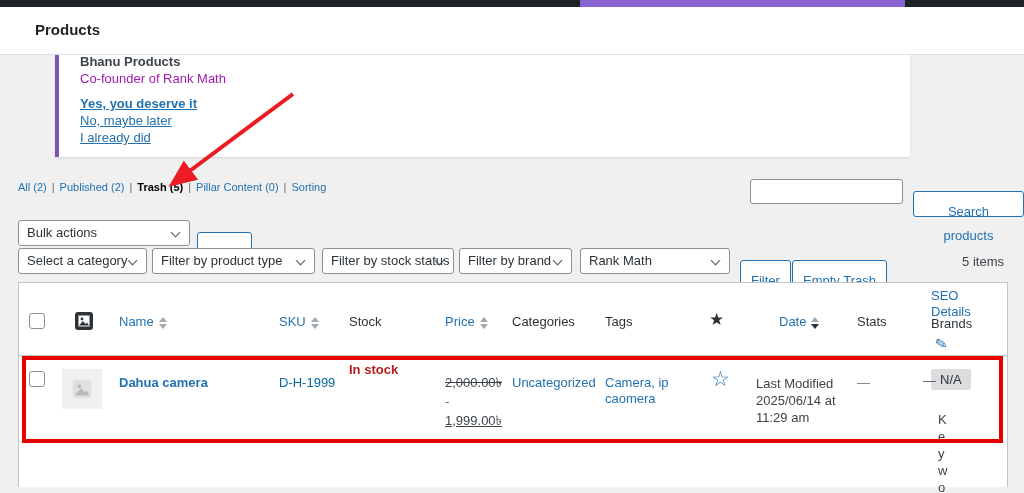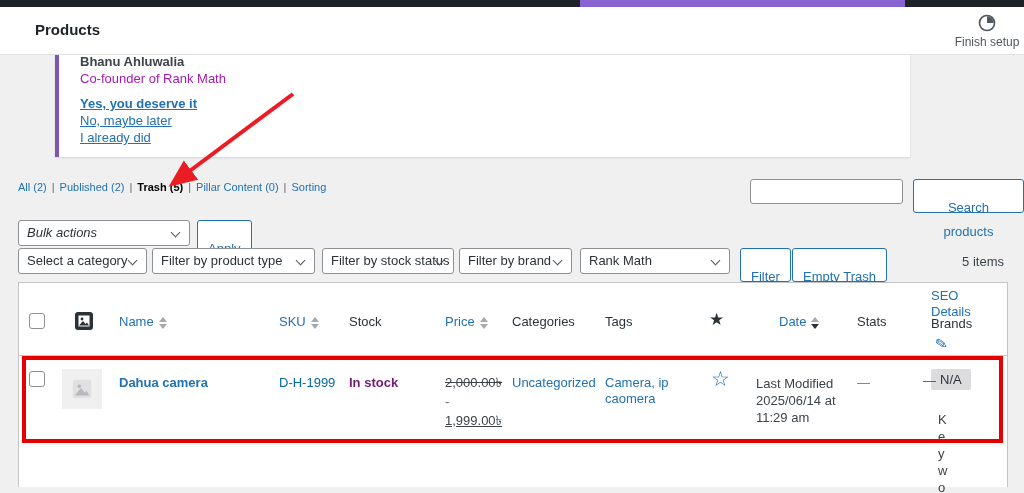--- a/index.html
+++ b/index.html
@@ -35,28 +35,28 @@
   
   .anno-arrow { position:absolute; left:155px; top:86px; width:150px; height:110px; z-index:40; pointer-events:none; }
   
   .views { position:absolute; left:18px; top:181px; font-size:11px; }
   .views a { color:#2271b1; text-decoration:none; cursor:pointer; }
   .views .current { color:#000; font-weight:bold; }
   .views .sep { color:#646970; margin:0 5px; }
   
   .search-input { position:absolute; left:750px; top:179px; width:153px; height:25px; border:1px solid #8c8f94; border-radius:3px; background:#fff; padding:0 6px; font:inherit; }
   .btn { background:#fff; border:1px solid #2271b1; color:#2271b1; border-radius:3px; font-family:inherit;
-         font-size:13px; height:26px; line-height:24px; padding:16px 10px; position:absolute; cursor:pointer; }
+         font-size:13px; height:26px; line-height:24px; padding:8px 10px; position:absolute; cursor:pointer;margin-top:12px; }
   .search-btn { left:913px; top:179px; }
   
   .wpselect { position:absolute; height:26px; background:#fff; border:1px solid #8c8f94; border-radius:3px;
               color:#2c3338; line-height:24px; padding:0 26px 0 8px; cursor:pointer; white-space:nowrap; overflow:hidden; }
   .wpselect:after { content:""; position:absolute; right:10px; top:8px; width:6px; height:6px;
                     border-right:1.6px solid #50575e; border-bottom:1.6px solid #50575e; transform:rotate(45deg); }
-  .sel-bulk  { left:18px;  top:220px; width:172px;font-style:italic; }
+  .sel-bulk  { left:18px;  top:220px; width:172px; }
   .sel-cat   { left:18px;  top:248px; width:129px; }
   .sel-type  { left:152px; top:248px; width:163px; }
   .sel-stock { left:322px; top:248px; width:132px; }
   .sel-brand { left:459px; top:248px; width:113px; }
   .sel-rank  { left:580px; top:248px; width:150px; }
   .btn-apply { left:197px; top:220px; }
   .btn-filter { left:740px; top:248px; }
   .btn-empty  { left:792px; top:248px; }
   .items-count { position:absolute; right:20px; top:254px; color:#3c434a; }
   
@@ -71,21 +71,21 @@
   .tri-dark { border-top-color:#2c3338; }
   .hstar { position:absolute; left:690px; top:26px; font-size:17px; color:#2c3338; }
   .hseo { position:absolute; left:912px; top:5px; width:48px; line-height:16px; color:#2271b1; cursor:pointer; }
   .hbrands { position:absolute; left:912px; top:33px; color:#2c3338; }
   .hpencil { position:absolute; left:916px; top:52px; font-size:15px; color:#2271b1; transform:rotate(-10deg); cursor:pointer; }
   
   .trow { position:absolute; left:0; top:73px; width:988px; height:131px; background:#fff; }
   .thumb { position:absolute; left:43px; top:13px; width:40px; height:40px; background:#f0f0f1; display:flex; align-items:center; justify-content:center; }
   .c-name { position:absolute; left:100px; top:19px; color:#2271b1; font-weight:bold; text-decoration:none; cursor:pointer; }
   .c-sku  { position:absolute; left:260px; top:19px; color:#0369a1;text-align:right; }
-  .c-stock{ position:absolute; left:330px; top:19px; color:#701a75; font-weight:bold; }
+  .c-stock{ position:absolute; left:330px; top:6px; color:#b91c1c; font-weight:bold; }
   .c-price{ position:absolute; left:426px; top:17px; line-height:19px; color:#3c434a; }
   .p-del { text-decoration:line-through; }
   .p-ins { text-decoration:underline; }
   .p-dash { color:#646970; }
   .c-cats { position:absolute; left:493px; top:19px; color:#2271b1; cursor:pointer; }
   .c-tags { position:absolute; left:586px; top:19px; width:66px; color:#2271b1; line-height:16px; cursor:pointer; }
   .c-star { position:absolute; left:692px; top:11px; font-size:21px; color:#2271b1; cursor:pointer; }
   .c-date { position:absolute; left:737px; top:19px; line-height:17px; color:#3c434a; }
   .c-stats{ position:absolute; left:838px; top:19px; color:#787c82; }
   .c-seo  { position:absolute; left:912px; top:13px; background:#dcdcde; color:#2c3338; padding:3px 9px; border-radius:2px; }
@@ -98,34 +98,25 @@
 <body>
 
 <div class="adminbar">
   <div class="adminbar-accent"></div>
 </div>
 
 <div class="topbar">
   <div class="page-title">Products</div>
 
 
-  <div class="top-action act-finish">
-    <span class="ticon">
-      <svg width="20" height="20" viewBox="0 0 24 24" fill="none">
-        <circle cx="12" cy="12" r="9" stroke="#50575e" stroke-width="2"></circle>
-        <path d="M12 4 A8 8 0 0 1 20 12 L12 12 Z" fill="#50575e"></path>
-      </svg>
-    </span>
-    <span>Finish setup</span>
-  </div>
 </div>
 
 <div class="notice">
   <div class="inner">
-    <div class="n-author">Bhanu Ahluwalia</div>
+    <div class="n-author">Bhanu Products</div>
     <div class="n-role">Co-founder of Rank Math</div>
     <a class="n-link n-link1">Yes, you deserve it</a>
     <a class="n-link n-link2">No, maybe later</a>
     <a class="n-link n-link3">I already did</a>
   </div>
 </div>
 
 <svg class="anno-arrow" viewBox="0 0 150 110">
   <defs>
     <marker id="ah" markerWidth="8" markerHeight="8" refX="5" refY="3" orient="auto">

